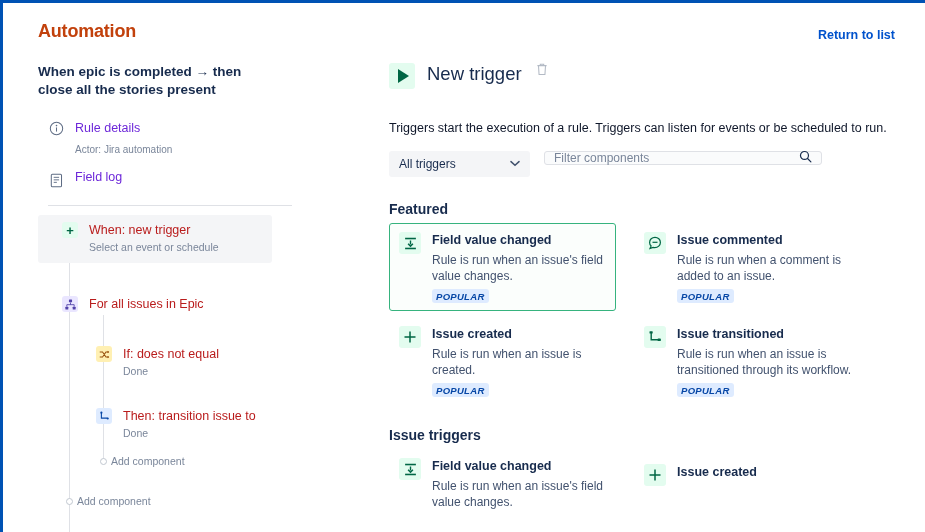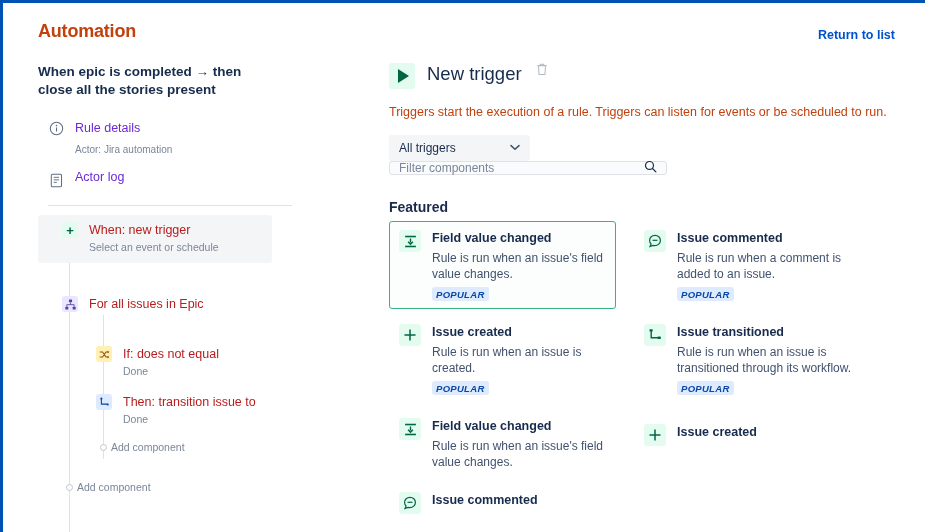--- a/index.html
+++ b/index.html
@@ -112,24 +112,24 @@
     display: flex; align-items: center; justify-content: center;
   }
   .play-tri {
     width: 0; height: 0; border-left: 11px solid #006644;
     border-top: 7px solid transparent; border-bottom: 7px solid transparent;
     margin-left: 2px;
   }
   .trig-title { font-size: 18.5px; color: #172b4d; font-weight: 400; }
   .trash { color: #b3bac5; font-size: 13px; cursor: pointer; margin-left: 2px; }
   .trig-desc {
-    font-size: 12.5px; color: #c2410c; margin-top: 15px; line-height: 17px;
-  }
-
-  .controls { display: flex; margin-top: 14px; flex-direction: column; }
+    font-size: 12.5px; color: #0f172a; margin-top: 31px; line-height: 17px;
+  }
+
+  .controls { display: flex; gap: 14px; margin-top: 14px; }
   .select-box {
     width: 141px; height: 26px; background: #f4f5f7; border: none;
     border-radius: 3px; display: flex; align-items: center;
     padding: 0 10px; justify-content: space-between; cursor: pointer;
   }
   .select-val { font-size: 12px; color: #172b4d; }
   .chev { color: #42526e; font-size: 9px; line-height: 1; }
   .search-box {
     width: 278px; height: 14px; background: #fafbfc; border: 1px solid #dfe1e6;
     border-radius: 3px; display: flex; align-items: center;
@@ -195,21 +195,21 @@
       </div>
       <div class="nav-item">
         <span class="nav-ico">
           <svg width="13" height="15" viewBox="0 0 14 16">
               <rect x="1.4" y="1.2" width="11" height="13.6" rx="1.2" fill="none" stroke="currentColor" stroke-width="1.1"></rect>
               <line x1="4" y1="4.6" x2="9.8" y2="4.6" stroke="currentColor" stroke-width="1"></line>
               <line x1="4" y1="7.3" x2="9.8" y2="7.3" stroke="currentColor" stroke-width="1"></line>
               <line x1="4" y1="10" x2="7.4" y2="10" stroke="currentColor" stroke-width="1"></line>
             </svg>
         </span>
-        <span class="nav-label">Actor log</span>
+        <span class="nav-label">Field log</span>
       </div>
     </div>
 
     <div class="divider"></div>
 
     <div class="tree">
       <div class="tree-rail"></div>
       <div class="tree-rail-2"></div>
 
       <div class="node selected">
@@ -240,21 +240,21 @@
               <path d="M0.8 3.2h3.1L7.6 8.8h3.2M0.8 8.8h3.1L7.6 3.2h3.2" fill="none" stroke="currentColor" stroke-width="1.1"></path>
               <path d="M9.3 1.9l1.8 1.3-1.8 1.3zM9.3 7.5l1.8 1.3-1.8 1.3z" fill="currentColor"></path>
             </svg>
         </span>
         <span class="node-txt">
           <div class="node-title">If: does not equal</div>
           <div class="node-sub">Done</div>
         </span>
       </div>
 
-      <div class="node indent" style="">
+      <div class="node indent" style="margin-top:14px">
         <span class="node-ico ico-blue">
           <svg width="11" height="11" viewBox="0 0 12 12">
               <path d="M2.6 2.2v5.6h6.6" fill="none" stroke="currentColor" stroke-width="1.2"></path>
               <circle cx="2.6" cy="1.8" r="1.2" fill="currentColor"></circle>
               <circle cx="9.5" cy="8.2" r="1.2" fill="currentColor"></circle>
             </svg>
         </span>
         <span class="node-txt">
           <div class="node-title">Then: transition issue to</div>
           <div class="node-sub">Done</div>
@@ -364,20 +364,21 @@
           </span>
           <span class="card-body">
             <div class="card-title">Issue transitioned</div>
             <div class="card-desc">Rule is run when an issue is transitioned through its workflow.</div>
             <span class="badge">POPULAR</span>
           </span>
         </div>
       </div>
     </div>
 
+    <div class="sec-title" style="margin-top:22px">Issue triggers</div>
     <div class="grid">
       <div>
         <div class="card">
           <span class="card-ico">
             <svg width="13" height="13" viewBox="0 0 14 14">
                 <rect x="1.2" y="0.8" width="11.6" height="1.7" fill="currentColor"></rect>
                 <rect x="1.2" y="11.5" width="11.6" height="1.7" fill="currentColor"></rect>
                 <path d="M7 3.8v4.4M4.4 7.3L7 9.9l2.6-2.6" fill="none" stroke="currentColor" stroke-width="1.5"></path>
               </svg>
           </span>

